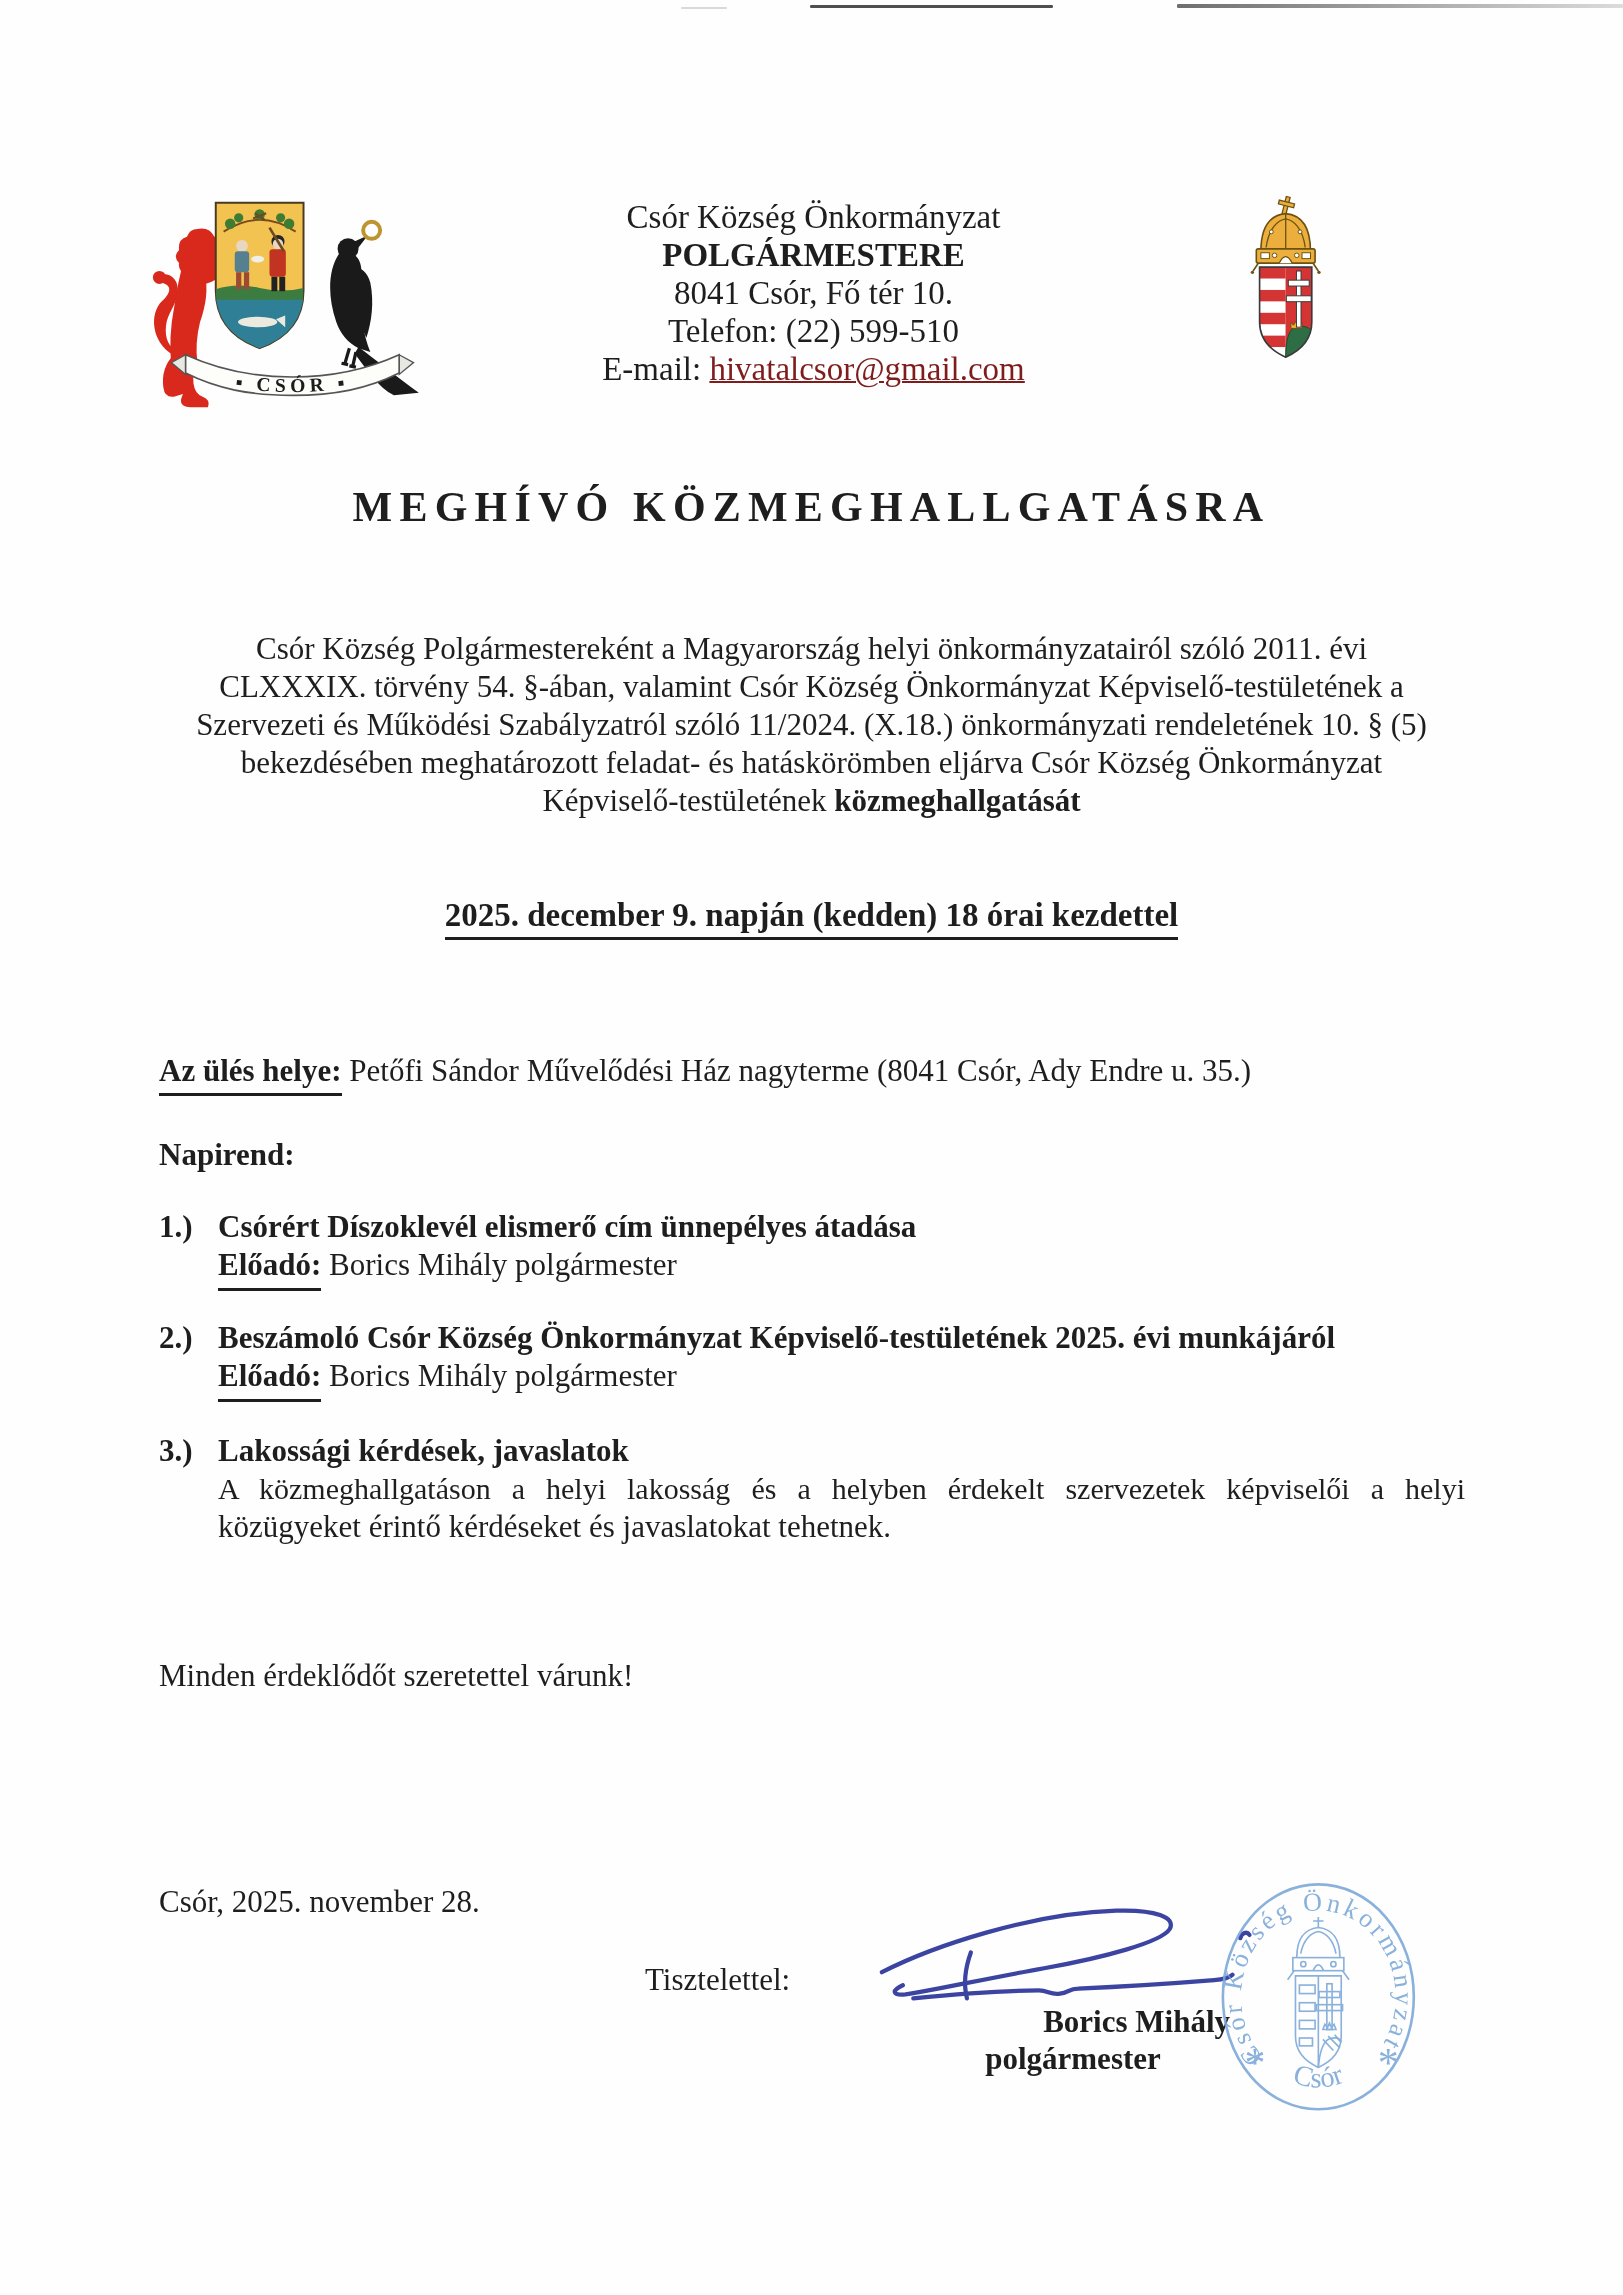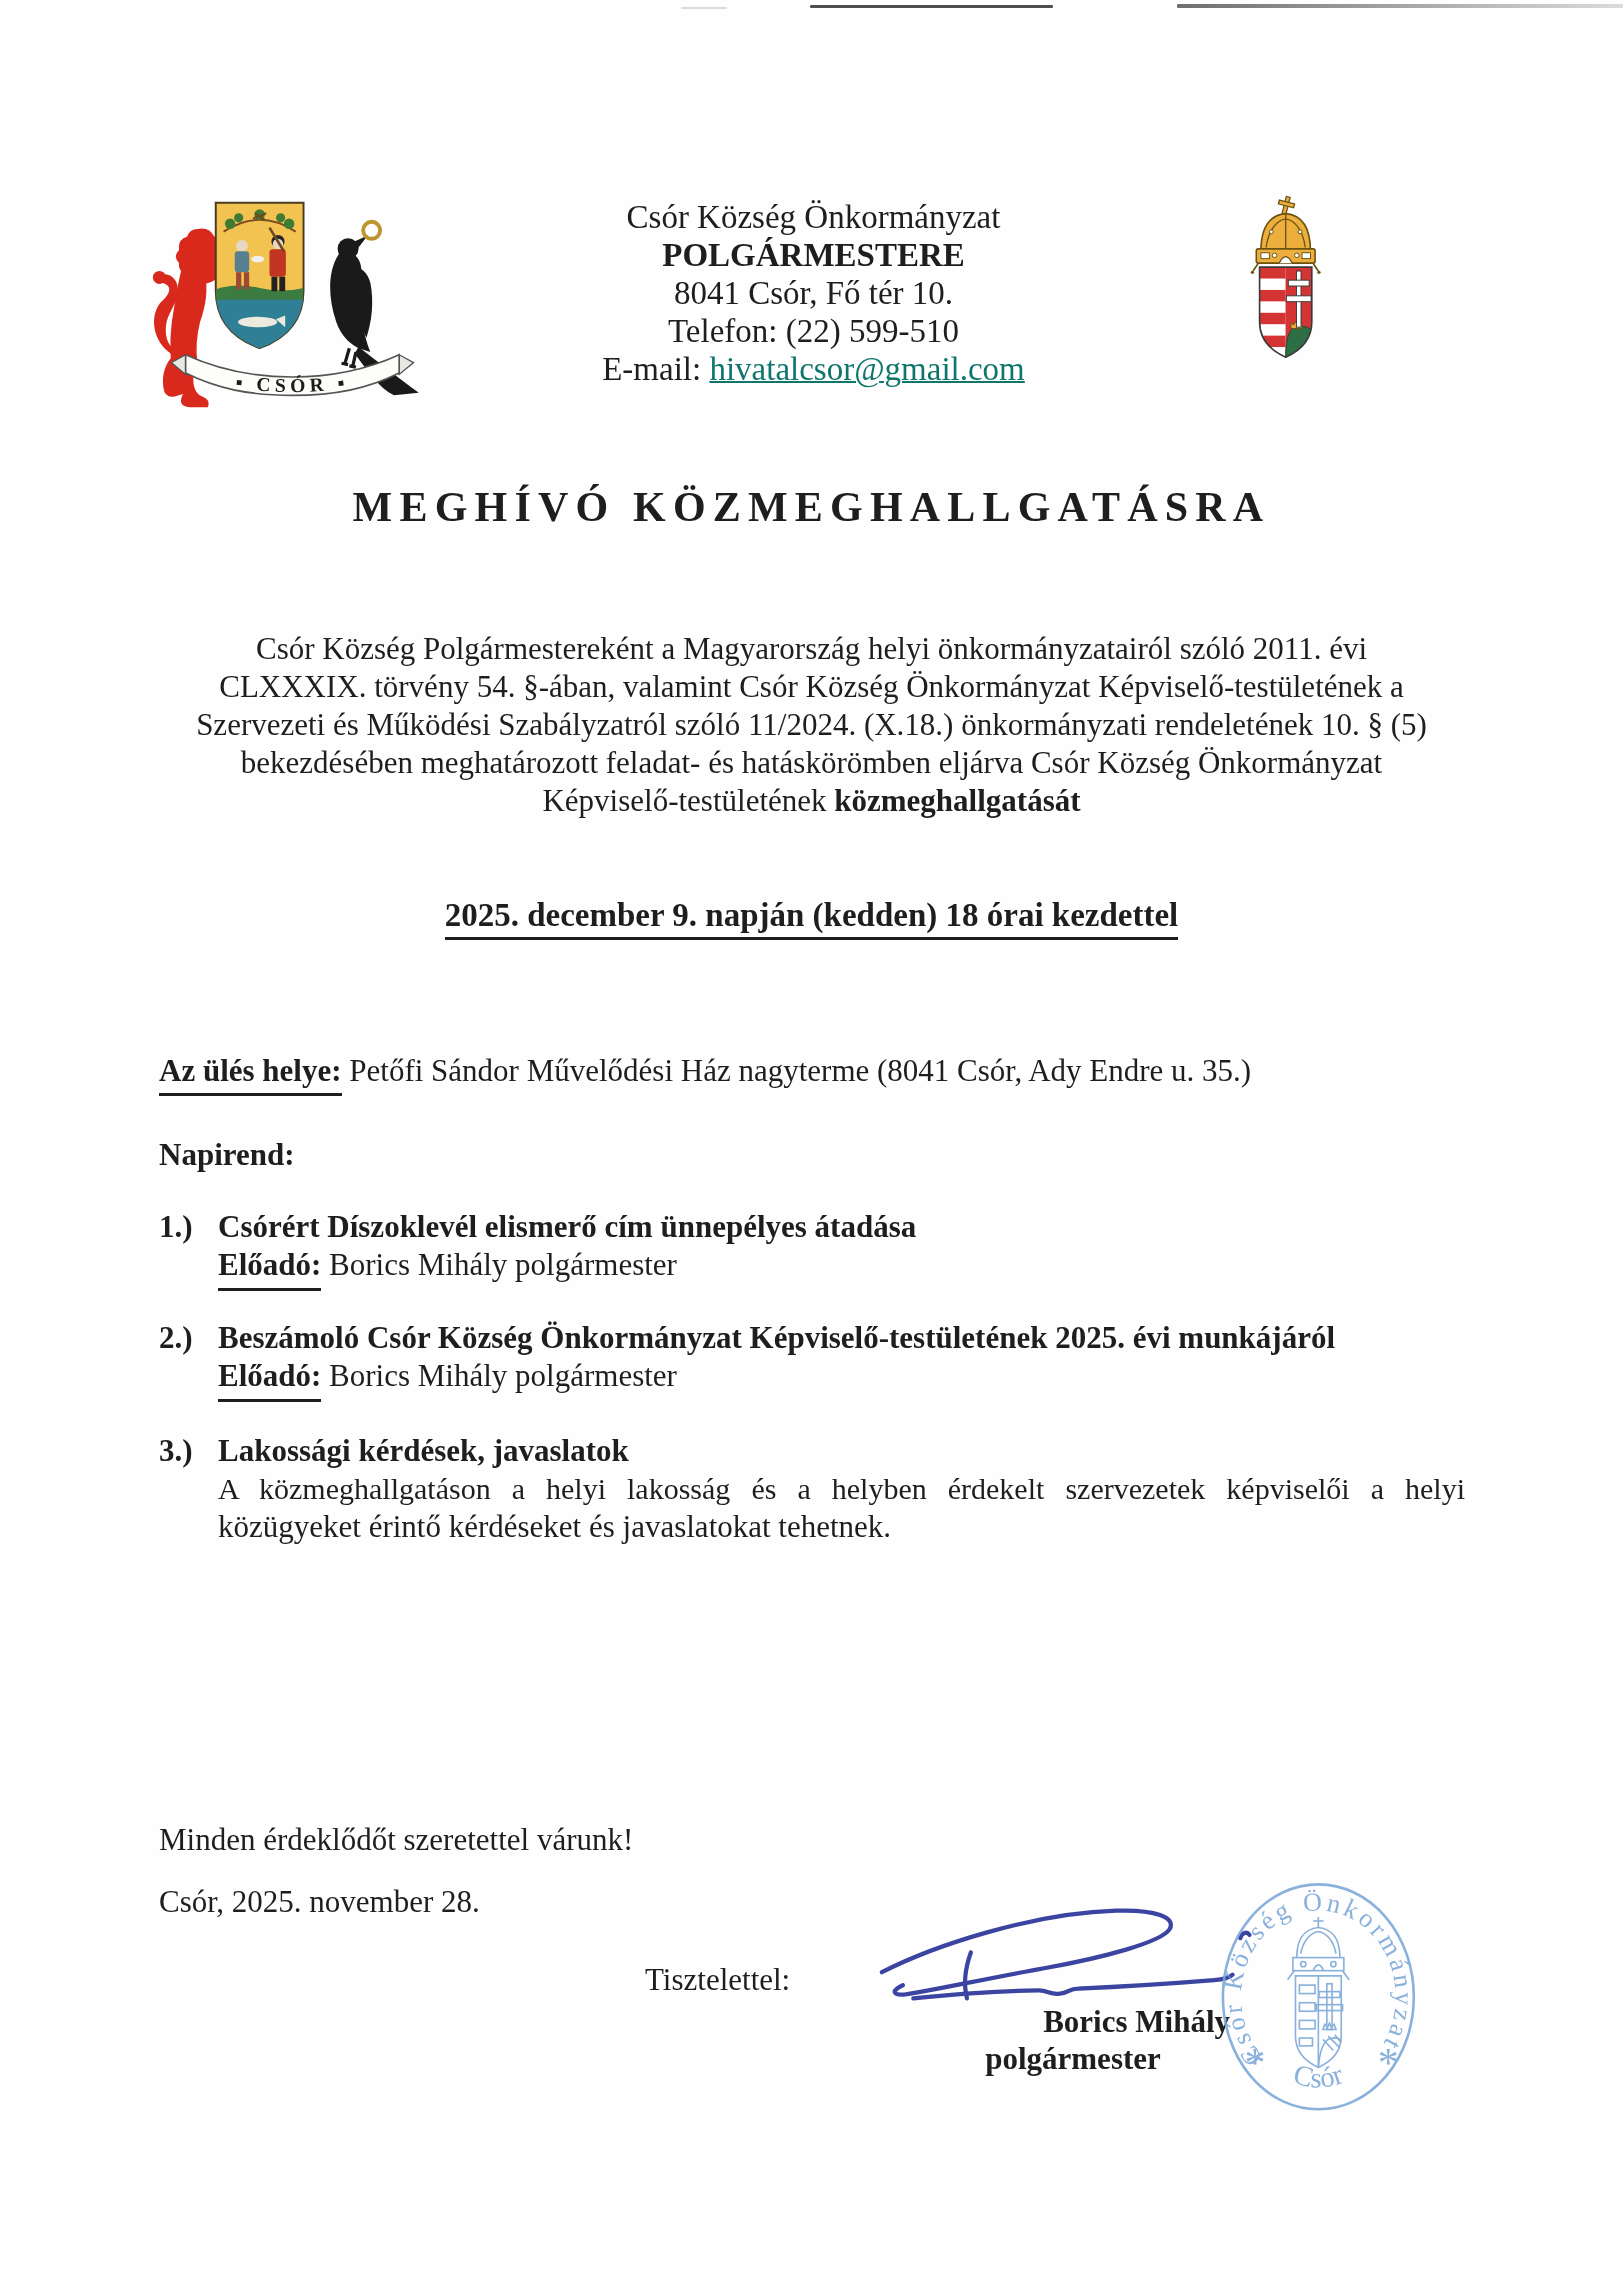--- a/index.html
+++ b/index.html
@@ -4,21 +4,21 @@
 <style>
   html,body{margin:0;padding:0;background:#e8e8e8;}
   #page{position:relative;width:1623px;height:2295px;background:#fefefe;overflow:hidden;
         font-family:"Liberation Serif","DejaVu Serif",serif;color:#1e1e1e;}
   .abs{position:absolute;}
   
   .artifact{position:absolute;border-radius:1.3px;}
   
   #hdr-center{top:198px;left:419px;width:789px;text-align:center;font-size:33px;line-height:38px;}
   #hdr-center .bold{font-weight:bold;}
-  a.link{color:#0f766e;text-decoration:underline;text-decoration-thickness:2px;cursor:pointer;}
+  a.link{color:#7f1d1d;text-decoration:underline;text-decoration-thickness:2px;cursor:pointer;}
   
   #doc-title{top:475px;left:0;width:1623px;text-align:center;font-size:42px;font-weight:bold;
              letter-spacing:7.2px;line-height:65px;}
   
   #intro{top:630px;left:111px;width:1401px;text-align:center;font-size:31px;line-height:38px;}
   
   #date-line{top:861px;left:0;width:1623px;text-align:center;font-size:33px;font-weight:bold;margin-top:36px;}
   #date-line span{display:inline-block;border-bottom:3.9px solid #1e1e1e;padding-bottom:3.3px;}
   #announce{top:943px;left:0;width:1623px;text-align:center;font-size:31px;}
   
@@ -27,21 +27,21 @@
   #napirend{top:1137px;left:159px;font-size:31px;font-weight:bold;}
   .agenda-item{left:159px;width:1306px;font-size:31px;line-height:38px;}
   .agenda-row{display:flex;}
   .agenda-num{flex:0 0 59px;font-weight:bold;}
   .agenda-body{flex:1;}
   .agenda-title{font-weight:bold;}
   .presenter-line{margin-top:0;}
   .just{text-align:justify;text-align-last:justify;overflow:hidden;height:38px;font-size:30px;}
   
   #closing{top:1620px;left:159px;width:1306px;font-size:31px;line-height:38px;}
-  #welcome{top:1822px;left:159px;font-size:31px;}
+  #welcome{top:1658px;left:159px;font-size:31px;}
   #sig-date{top:1884px;left:159px;font-size:31px;}
   #salutation{top:1962px;left:645px;font-size:31px;}
   #sig-name{top:2003px;left:916px;width:314px;text-align:right;font-size:31px;font-weight:bold;line-height:38px;}
   #sig-role{top:2041px;left:916px;width:314px;text-align:center;font-size:31px;font-weight:bold;}
   svg text{font-family:"Liberation Serif","DejaVu Sans",serif;}
 </style>
 </head>
 <body>
 
 <div id="page">

